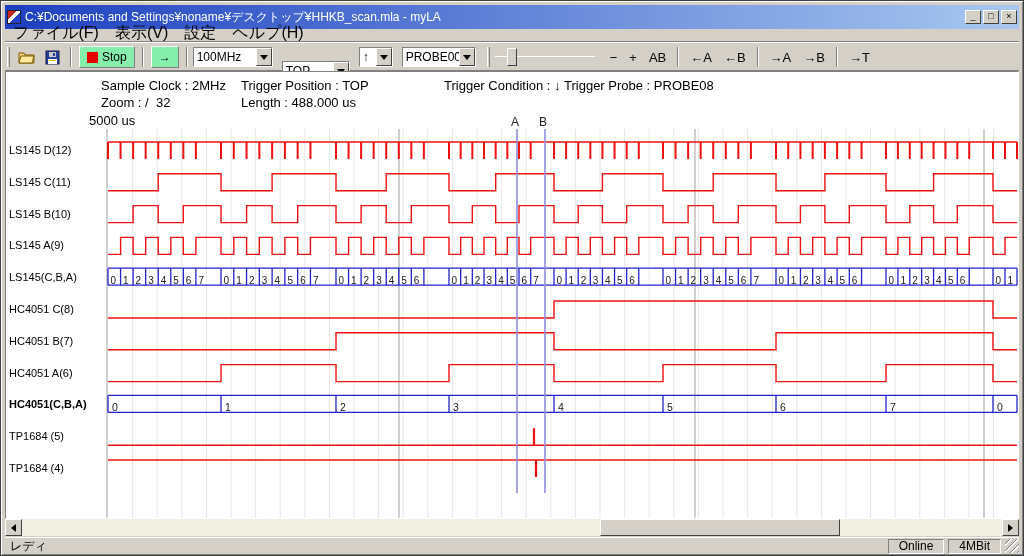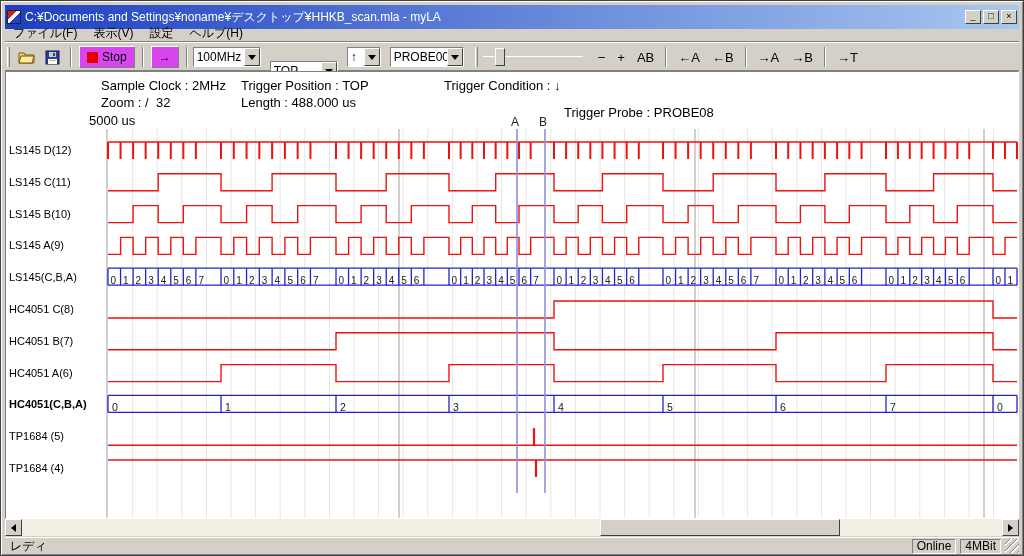--- a/index.html
+++ b/index.html
@@ -10,40 +10,40 @@
   
   .titlebar{position:absolute;left:4px;top:4px;right:4px;height:18px;
     background:linear-gradient(90deg,#1d3fc0,#a8c8f0);display:flex;align-items:center;padding:12px 2px;}
   .app-icon{width:14px;height:14px;margin-right:4px;flex:0 0 auto;border:1px solid #223;
     background:linear-gradient(135deg,#cc2222 0 35%,#ffffff 35% 55%,#2244cc 55% 100%);}
   .title-text{color:#fff;font-size:12px;white-space:nowrap;overflow:hidden;flex:1;}
   .winbtn{width:16px;height:14px;background:#d4d0c8;border:1px solid;border-color:#fff #404040 #404040 #fff;
     font-size:9px;line-height:11px;text-align:center;margin-left:2px;color:#000;cursor:default;}
   
   .menubar{position:absolute;left:4px;top:24px;right:4px;height:17px;display:flex;align-items:center;
-    font-size:12px;border-bottom:1px solid #808080;box-shadow:0 1px 0 #ffffff;}
+    font-size:16px;border-bottom:1px solid #808080;box-shadow:0 1px 0 #ffffff;}
   .menu-item{padding:1px 8px;}
   
   .toolbar{position:absolute;left:4px;top:43px;right:4px;height:27px;display:flex;align-items:center;
     border-bottom:1px solid #808080;box-shadow:0 1px 0 #fff;}
   .grip{width:3px;height:20px;border-left:1px solid #fff;border-right:1px solid #808080;margin:0 3px 0 2px;}
   .tsep{width:2px;height:20px;border-left:1px solid #808080;border-right:1px solid #fff;margin:0 5px;}
-  .tbtn{height:22px;display:flex;align-items:center;gap:4px;padding:0 7px;background:#d946ef;
+  .tbtn{height:22px;display:flex;align-items:center;gap:4px;padding:0 7px;background:#86efac;
     border:1px solid;border-color:#fff #808080 #808080 #fff;font-size:12px;margin:0 2px;}
   .iconbtn{width:24px;height:22px;display:flex;align-items:center;justify-content:center;
     border:1px solid transparent;margin:0 1px;}
   .stop-square{width:11px;height:11px;background:#e60000;display:inline-block;}
   .flatbtn{height:22px;display:flex;align-items:center;padding:0 6px;font-size:13px;background:none;border:none;}
   .combo{display:flex;height:20px;border:1px solid;border-color:#808080 #fff #fff #808080;
     background:#fff;align-items:center;margin-right:9px;}
   .combo .val{font-size:12px;padding:0 3px;white-space:nowrap;overflow:hidden;flex:1;}
   .combo .drop{width:16px;height:18px;background:#d4d0c8;border:1px solid;border-color:#fff #404040 #404040 #fff;
     display:flex;align-items:center;justify-content:center;flex:0 0 auto;}
   .tri-down{width:0;height:0;border-left:4px solid transparent;border-right:4px solid transparent;border-top:5px solid #000;}
-  .w-clock{width:68px;} .w-trig{width:68px;margin-top:28px;} .w-edge{width:34px;} .w-probe{width:74px;}
+  .w-clock{width:80px;} .w-trig{width:68px;margin-top:28px;} .w-edge{width:34px;} .w-probe{width:74px;}
   .slider{position:relative;width:100px;height:20px;margin:0 9px 0 2px;}
   .slider .track{position:absolute;left:0;right:0;top:9px;height:1px;background:#808080;border-bottom:1px solid #fff;}
   .slider .handle{position:absolute;left:12px;top:1px;width:10px;height:18px;background:#d4d0c8;
     border:1px solid;border-color:#fff #404040 #404040 #fff;}
   
   .main{position:absolute;left:4px;top:70px;right:4px;height:448px;background:#ffffff;
     border:1px solid;border-color:#808080 #fff #fff #808080;z-index:1;}
   .overlay-text{position:absolute;font-size:13px;color:#000;z-index:4;white-space:pre;}
   #wave-svg{position:absolute;left:0;top:0;z-index:3;pointer-events:none;}
   #channel-labels{position:absolute;left:0;top:0;width:104px;height:556px;z-index:4;}
@@ -56,21 +56,21 @@
   .sbtn.left{left:0;} .sbtn.right{right:0;}
   .tri-left{width:0;height:0;border-top:4px solid transparent;border-bottom:4px solid transparent;border-right:5px solid #000;}
   .tri-right{width:0;height:0;border-top:4px solid transparent;border-bottom:4px solid transparent;border-left:5px solid #000;}
   .sthumb{position:absolute;top:0;left:595px;width:240px;height:17px;background:#d4d0c8;
     border:1px solid;border-color:#fff #404040 #404040 #fff;}
   
   .statusbar{position:absolute;left:4px;right:4px;top:537px;height:16px;display:flex;align-items:center;
     font-size:12px;box-shadow:0 -1px 0 #fff;z-index:5;}
   .sb-ready{padding-left:5px;flex:1;}
   .sb-panel{height:15px;border:1px solid;border-color:#808080 #fff #fff #808080;
-    padding:0 4px;margin-left:4px;display:flex;align-items:center;}
+    padding:0 10px;margin-left:4px;display:flex;align-items:center;}
   .resize-grip{width:14px;height:14px;margin-left:4px;
     background:repeating-linear-gradient(135deg,transparent 0 3px,#808080 3px 4px,#fff 4px 5px);}
 </style>
 </head>
 <body>
 
 <div class="window">
 
   <div class="titlebar">
     <span class="app-icon"></span>
@@ -154,21 +154,21 @@
     <button class="flatbtn">→B</button>
     <span class="tsep"></span>
     <button class="flatbtn">→T</button>
   </div>
 
   <div class="main"></div>
 
   <div class="overlay-text" style="left:100px;top:77px;">Sample Clock : 2MHz</div>
   <div class="overlay-text" style="left:240px;top:77px;">Trigger Position : TOP</div>
   <div class="overlay-text" style="left:443px;top:77px;">Trigger Condition : ↓</div>
-  <div class="overlay-text" style="left:563px;top:77px;margin-top:27px;">Trigger Probe : PROBE08</div>
+  <div class="overlay-text" style="left:563px;top:77px;">Trigger Probe : PROBE08</div>
   <div class="overlay-text" style="left:100px;top:94px;">Zoom : /  32</div>
   <div class="overlay-text" style="left:240px;top:94px;">Length : 488.000 us</div>
   <div class="overlay-text" style="left:88px;top:112px;">5000 us</div>
 
   <div id="channel-labels">
       <div class="ch-label" style="top: 143px;">LS145 D(12)</div>
       <div class="ch-label" style="top: 174.8px;">LS145 C(11)</div>
       <div class="ch-label" style="top: 206.6px;">LS145 B(10)</div>
       <div class="ch-label" style="top: 238.4px;">LS145 A(9)</div>
       <div class="ch-label" style="top: 270.2px;">LS145(C,B,A)</div>

